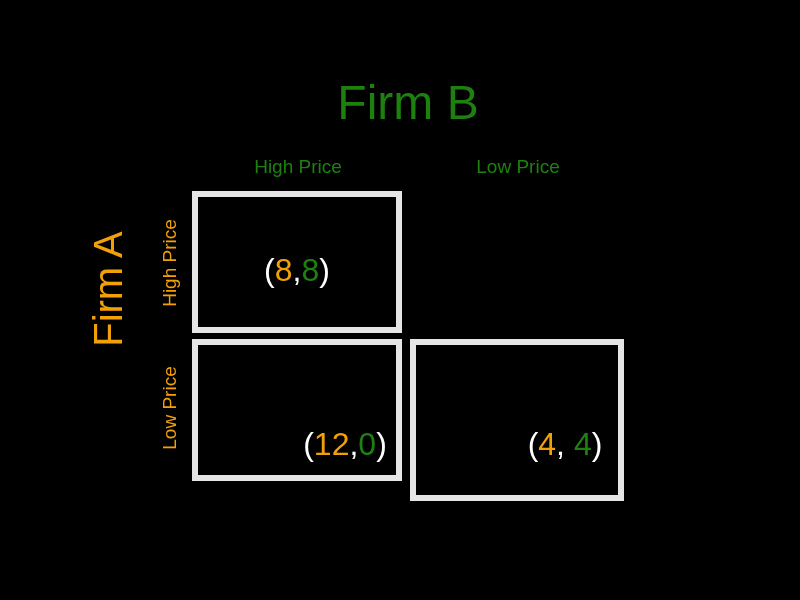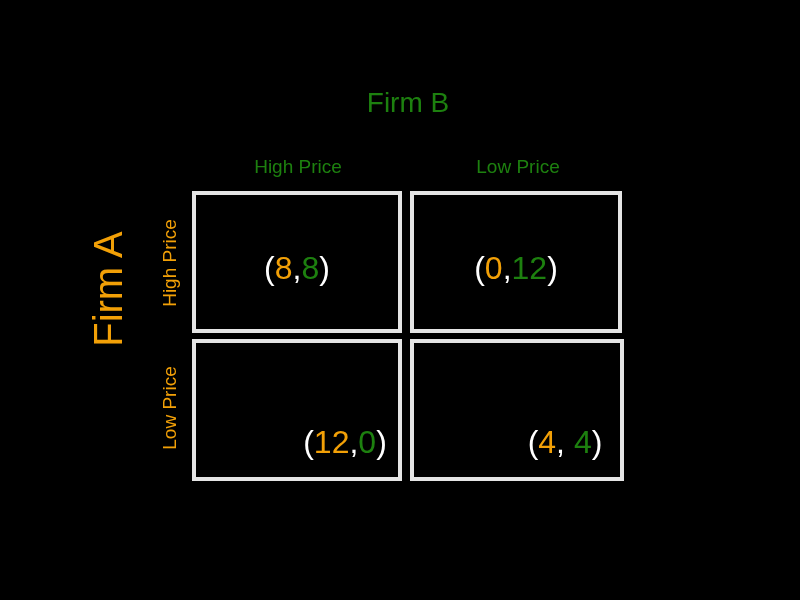--- a/index.html
+++ b/index.html
@@ -25,21 +25,21 @@
     background: #000000;
   }
 
   
   .col-player-title {
     position: absolute;
     left: 192px;
     top: 80px;
     width: 432px;
     text-align: center;
-    font-size: 28px;
+    font-size: 48px;
     line-height: 46px;
     color: #1d800f;
     white-space: nowrap;
   }
 
   
   .col-header {
     position: absolute;
     top: 155px;
     font-size: 19px;
@@ -77,28 +77,28 @@
     white-space: nowrap;
     transform: rotate(-90deg);
     transform-origin: center center;
   }
   .row-header.r0 { left: 95px; top: 252px; }
   .row-header.r1 { left: 95px; top: 397px; }
 
   
   .cell {
     position: absolute;
-    border: 4px solid #e5e5e5;
+    border: 6px solid #e5e5e5;
     box-sizing: border-box;
     background: #000000;
   }
   .cell.r0c0 { left: 192px; top: 191px; width: 210px; height: 142px; }
   .cell.r0c1 { left: 410px; top: 191px; width: 212px; height: 142px; }
   .cell.r1c0 { left: 192px; top: 339px; width: 210px; height: 142px; }
-  .cell.r1c1 { left: 410px; top: 339px; width: 214px; height: 142px; }
+  .cell.r1c1 { left: 410px; top: 339px; width: 214px; height: 162px; }
 
   .payoff {
     position: absolute;
     left: 0;
     width: 100%;
     text-align: center;
     font-size: 32px;
     line-height: 38px;
     white-space: nowrap;
   }
@@ -125,25 +125,20 @@
 
   <div class="row-header r0">High Price</div>
   <div class="row-header r1">Low Price</div>
 
   <div class="cell r0c0">
     <div class="payoff">
       <span class="paren">(</span><span class="pa">8</span><span class="paren">,</span><span class="pb">8</span><span class="paren">)</span>
     </div>
   </div>
 
-  <div class="cell r0c1">
-    <div class="payoff">
-      <span class="paren">(</span><span class="pa">0</span><span class="paren">,</span><span class="pb">12</span><span class="paren">)</span>
-    </div>
-  </div>
 
   <div class="cell r1c0">
     <div class="payoff">
       <span class="paren">(</span><span class="pa">12</span><span class="paren">,</span><span class="pb">0</span><span class="paren">)</span>
     </div>
   </div>
 
   <div class="cell r1c1">
     <div class="payoff">
       <span class="paren">(</span><span class="pa">4</span><span class="paren">, </span><span class="pb">4</span><span class="paren">)</span>

